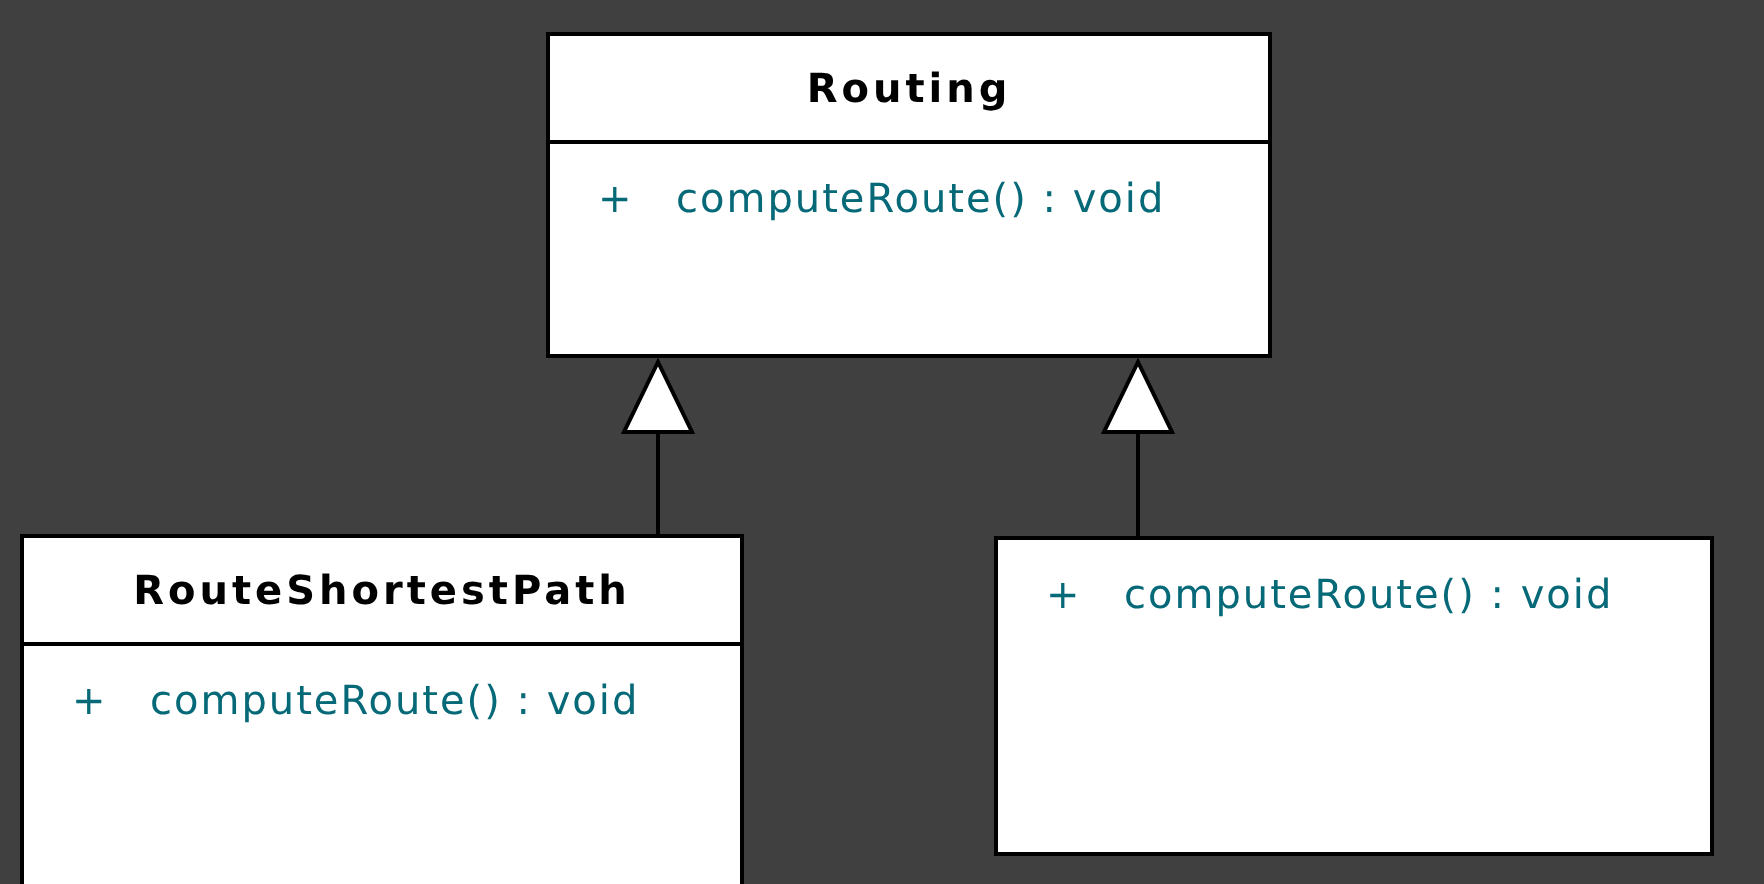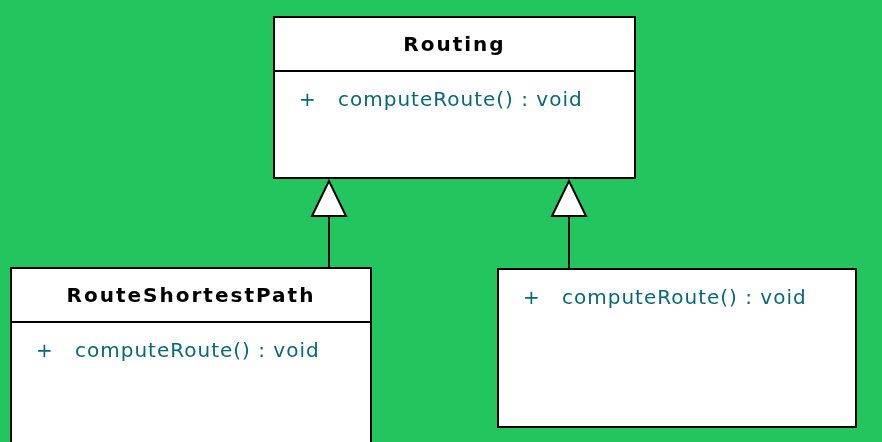--- a/index.html
+++ b/index.html
@@ -4,21 +4,21 @@
 <style>
   html, body {
     margin: 0;
     padding: 0;
     background: #ffffff;
   }
   .canvas {
     position: relative;
     width: 882px;
     height: 442px;
-    background: #22c55e;
+    background: #404040;
     font-family: "DejaVu Sans", sans-serif;
     overflow: hidden;
   }
   .connector-layer {
     position: absolute;
     left: 0;
     top: 0;
     width: 882px;
     height: 442px;
   }

